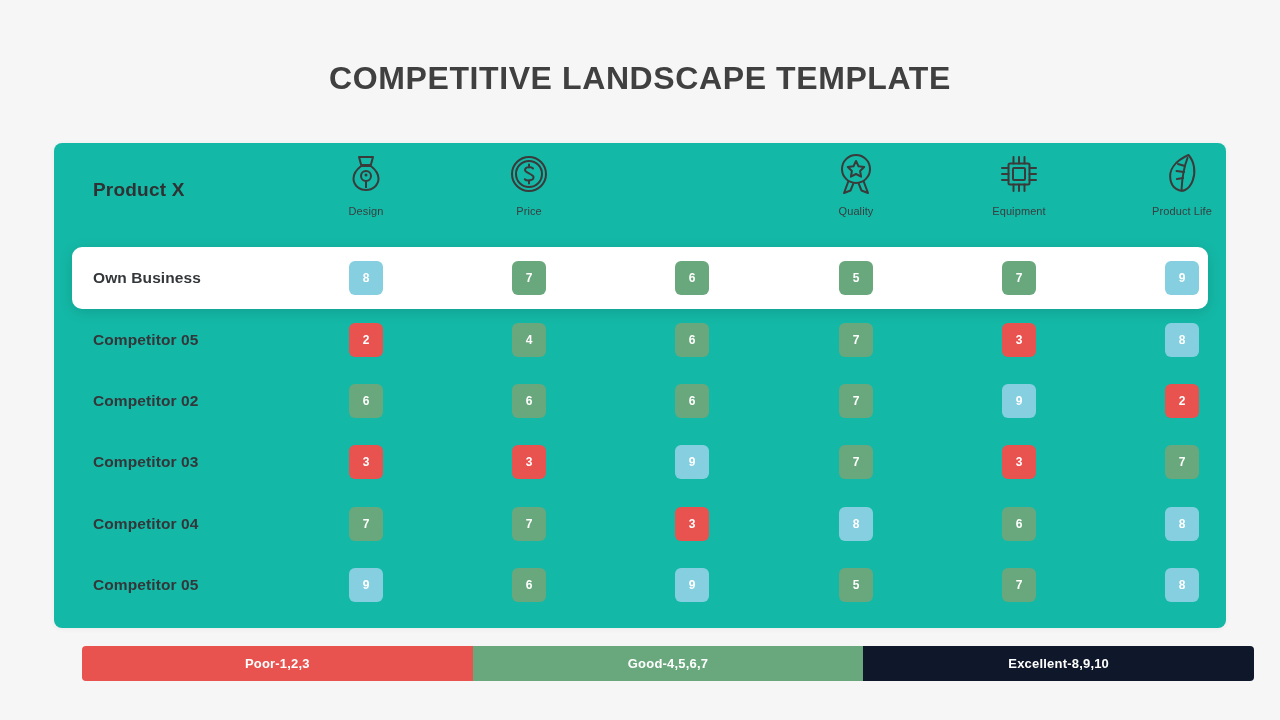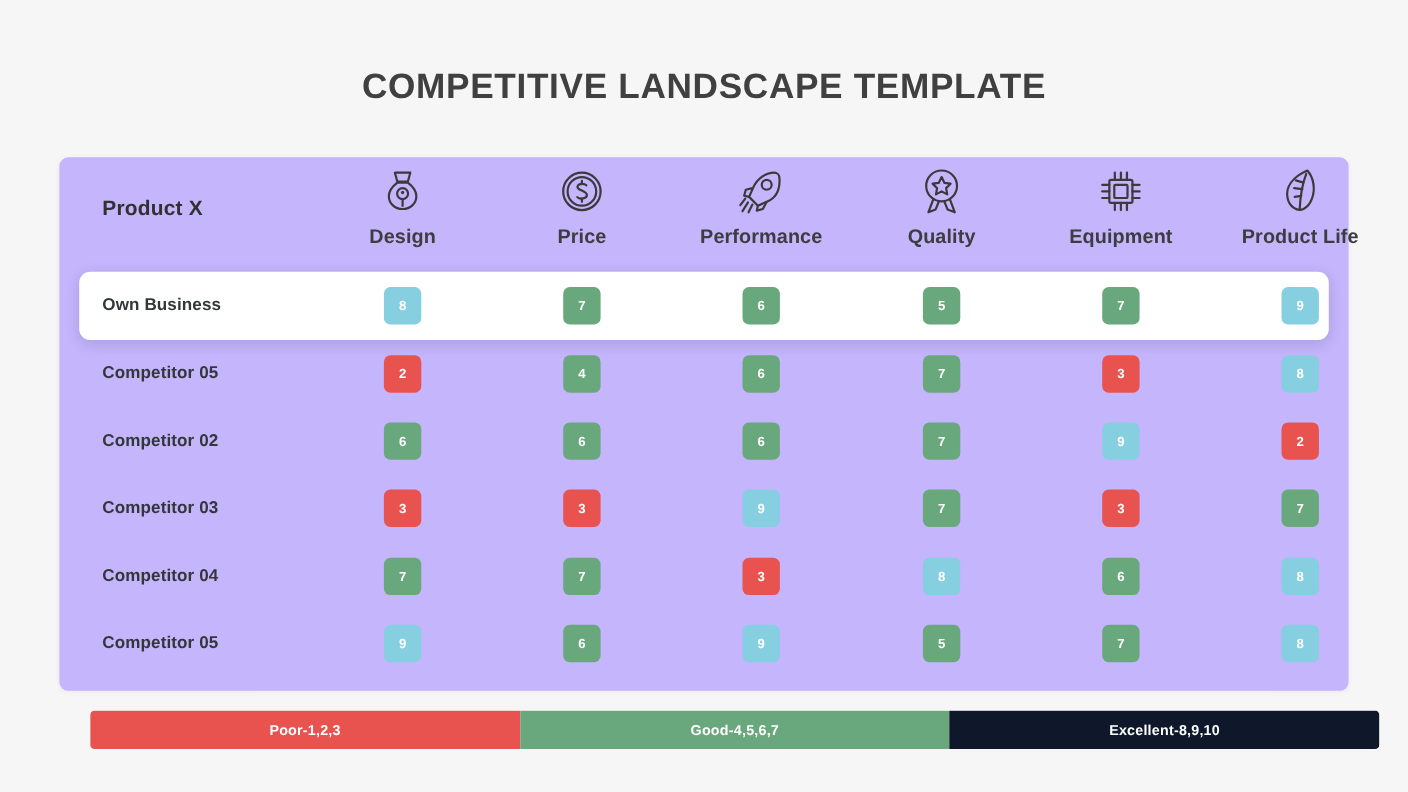--- a/index.html
+++ b/index.html
@@ -29,21 +29,21 @@
     text-transform: uppercase;
   }
 
   
   .board {
     position: absolute;
     left: 54px;
     top: 143px;
     width: 1172px;
     height: 485px;
-    background: #c4b5fd;
+    background: #14b8a6;
     border-radius: 8px;
     box-shadow: 0 1px 5px rgba(0,0,0,0.05);
   }
 
   
   .header-row {
     position: absolute;
     left: 0;
     top: 0;
     width: 1172px;
@@ -68,24 +68,23 @@
     height: 46px;
     display: flex;
     align-items: center;
     justify-content: center;
   }
   .col-icon svg {
     display: block;
   }
   .col-label {
     margin-top: 8px;
-    font-size: 18px;
+    font-size: 11px;
     color: #3b3d3f;
     letter-spacing: 0.1px;
-    font-weight: bold;
   }
 
   
   .row {
     position: absolute;
     left: 0;
     width: 1172px;
     height: 61px;
   }
   .row-label {
@@ -183,32 +182,20 @@
         <svg width="40" height="40" viewBox="0 0 40 40" fill="none" stroke="#3a3a3a" stroke-width="2">
           <circle cx="20" cy="20" r="17"></circle>
           <circle cx="20" cy="20" r="13"></circle>
           <path d="M24 14.5 C22.5 12.8 17 12.2 16 15.5 C15 18.8 24 19.5 24.5 23 C25 26.6 18 27.6 15.8 25.2" stroke-linecap="round"></path>
           <path d="M20 10.5 v3 M20 26.5 v3" stroke-linecap="round"></path>
         </svg>
       </div>
       <div class="col-label">Price</div>
     </div>
 
-    <div class="col-head" style="left:563px;">
-      <div class="col-icon">
-        <svg width="42" height="44" viewBox="0 0 42 44" fill="none" stroke="#3a3a3a" stroke-width="2">
-          <path d="M33 5 C25 5 17 10.5 13.5 19 L10 27 L18 35 L26 31.5 C34.5 28 38.5 20 37.5 9 C37.3 6.8 35.2 5 33 5 z" stroke-linejoin="round"></path>
-          <circle cx="26" cy="16" r="4.5"></circle>
-          <path d="M13 19 L7 20.5 L5.5 26 L10 27" stroke-linejoin="round"></path>
-          <path d="M18 35 L17 39.5 L22.5 38 L26 31.5" stroke-linejoin="round"></path>
-          <path d="M9 32 L4 40 M13 34 L9.5 41 M6.5 28.5 L2 34.5" stroke-linecap="round"></path>
-        </svg>
-      </div>
-      <div class="col-label">Performance</div>
-    </div>
 
     <div class="col-head" style="left:727px;">
       <div class="col-icon">
         <svg width="40" height="44" viewBox="0 0 40 44" fill="none" stroke="#3a3a3a" stroke-width="2">
           <circle cx="20" cy="17" r="14"></circle>
           <path d="M20 9 l2.5 5.2 5.7 0.8 -4.1 4 1 5.7 -5.1 -2.7 -5.1 2.7 1 -5.7 -4.1 -4 5.7 -0.8 z" stroke-linejoin="round"></path>
           <path d="M12.5 29 L8 41 L14.5 38.5 L17.5 31.2" stroke-linejoin="round"></path>
           <path d="M27.5 29 L32 41 L25.5 38.5 L22.5 31.2" stroke-linejoin="round"></path>
         </svg>
       </div>

